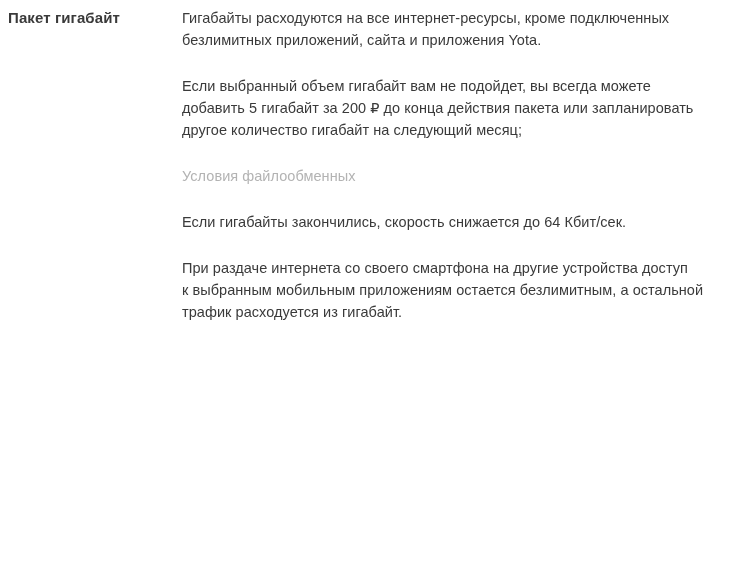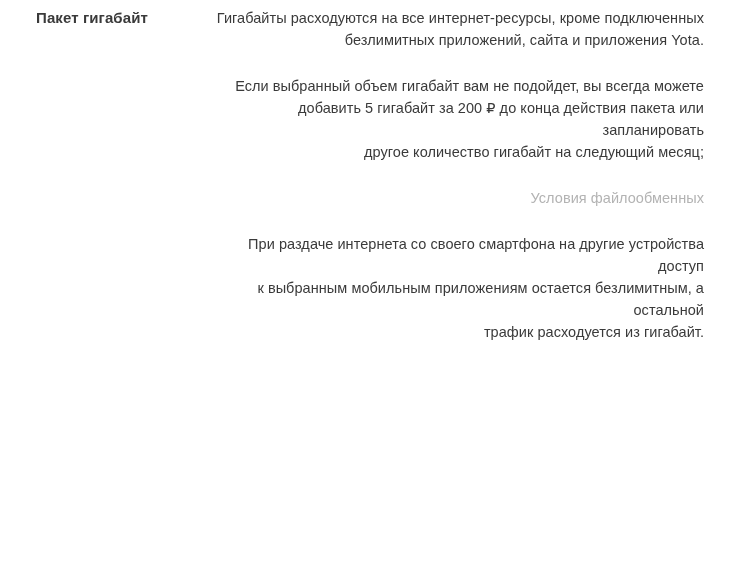--- a/index.html
+++ b/index.html
@@ -12,21 +12,20 @@
   body {
     font-family: "Liberation Sans", "DejaVu Sans", sans-serif;
     color: var(--text);
   }
   .page {
     position: relative;
     width: 744px;
     height: 583px;
     background: var(--bg);
     overflow: hidden;
-    padding-left: 28px;
   }
   .row {
     display: flex;
     align-items: flex-start;
     padding: 7px 40px 0 8px;
   }
   .left-col {
     width: 174px;
     flex: 0 0 174px;
   }
@@ -41,21 +40,20 @@
     flex: 1 1 auto;
     min-width: 0;
   }
   .right-col p {
     font-size: 14.5px;
     line-height: 22px;
     white-space: pre-line;
     margin: 0 0 24px 0;
     color: var(--text);
     letter-spacing: 0.05px;
-    text-align: right;
   }
   .right-col p.subheading {
     color: var(--muted);
   }
   .right-col p:last-child { margin-bottom: 0; }
 </style>
 </head>
 <body>
 
 <div class="page">
@@ -64,18 +62,19 @@
       <div class="section-title">Пакет гигабайт</div>
     </div>
     <div class="right-col">
 
     <p class="body">Гигабайты расходуются на все интернет-ресурсы, кроме подключенных
 безлимитных приложений, сайта и приложения Yota.</p>
         <p class="body">Если выбранный объем гигабайт вам не подойдет, вы всегда можете
 добавить 5 гигабайт за 200 ₽ до конца действия пакета или запланировать
 другое количество гигабайт на следующий месяц;</p>
         <p class="subheading">Условия файлообменных</p>
+        <p class="body">Если гигабайты закончились, скорость снижается до 64 Кбит/сек.</p>
         <p class="body">При раздаче интернета со своего смартфона на другие устройства доступ
 к выбранным мобильным приложениям остается безлимитным, а остальной
 трафик расходуется из гигабайт.</p>
       </div>
   </div>
 </div>
 
 </body></html>

